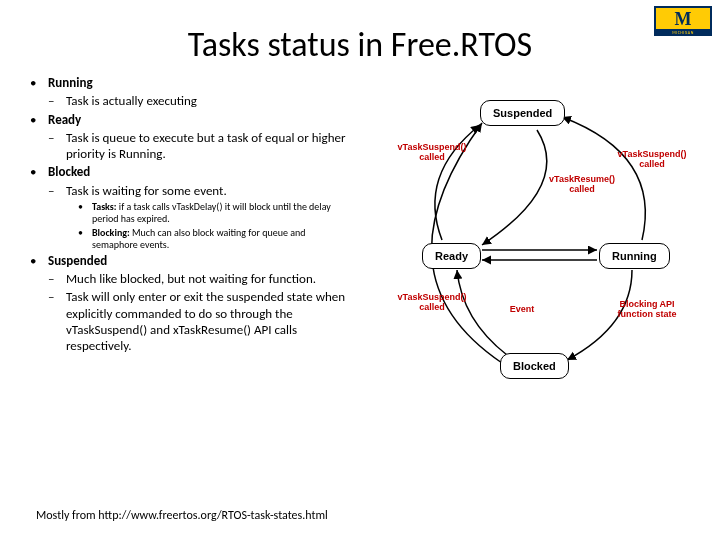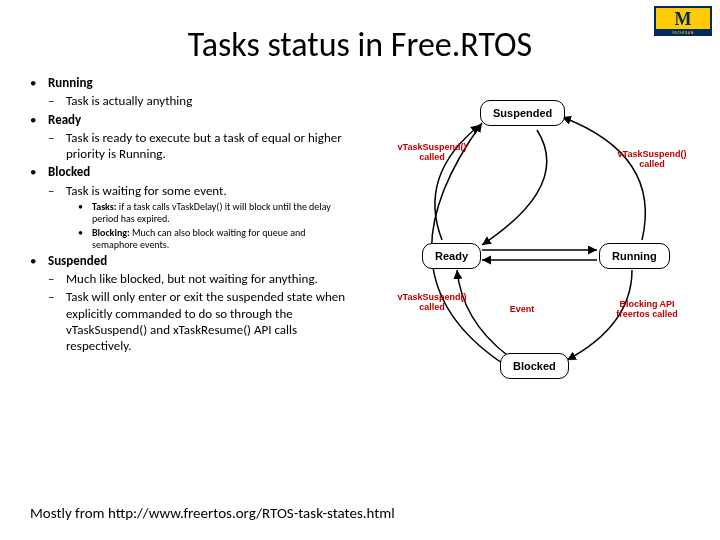--- a/index.html
+++ b/index.html
@@ -40,22 +40,22 @@
   .bullet-row { display: flex; margin-bottom: 2px; }
   .b1 { width: 18px; }
   .b2 { width: 18px; margin-left: 18px; }
   .b3 { width: 14px; margin-left: 48px; font-size: 10px; }
   .state { font-weight: bold; }
   .sub { flex: 1; }
   .tiny { font-size: 10px; line-height: 1.2; }
   .footer {
     position: absolute;
     bottom: 18px;
-    left: 30px;
-    font-size: 15px;
+    left: 36px;
+    font-size: 12px;
   }
   .diagram {
     width: 330px;
     height: 330px;
     position: relative;
     font-family: Arial, sans-serif;
   }
   .node {
     position: absolute;
     border: 1.5px solid #000;
@@ -96,30 +96,30 @@
 
 <div class="content">
   <div class="left">
 
     <div class="bullet-row">
         <span class="b1">•</span>
         <span class="state">Running</span>
       </div>
     <div class="bullet-row">
         <span class="b2">–</span>
-        <span class="sub">Task is actually anything</span>
+        <span class="sub">Task is actually executing</span>
       </div>
 
     <div class="bullet-row">
         <span class="b1">•</span>
         <span class="state">Ready</span>
       </div>
     <div class="bullet-row">
         <span class="b2">–</span>
-        <span class="sub">Task is ready to execute but a task of equal or higher priority is Running.</span>
+        <span class="sub">Task is queue to execute but a task of equal or higher priority is Running.</span>
       </div>
 
     <div class="bullet-row">
         <span class="b1">•</span>
         <span class="state">Blocked</span>
       </div>
     <div class="bullet-row">
         <span class="b2">–</span>
         <span class="sub">Task is waiting for some event.</span>
       </div>
@@ -131,21 +131,21 @@
         <span class="b3">•</span>
         <span class="sub"><b>Blocking:</b><span> Much can also block waiting for queue and semaphore events.</span></span>
       </div>
 
     <div class="bullet-row">
         <span class="b1">•</span>
         <span class="state">Suspended</span>
       </div>
     <div class="bullet-row">
         <span class="b2">–</span>
-        <span class="sub">Much like blocked, but not waiting for anything.</span>
+        <span class="sub">Much like blocked, but not waiting for function.</span>
       </div>
     <div class="bullet-row">
         <span class="b2">–</span>
         <span class="sub">Task will only enter or exit the suspended state when explicitly commanded to do so through the vTaskSuspend() and xTaskResume() API calls respectively.</span>
       </div>
   </div>
 
   <div class="diagram">
     <svg class="arrows" viewBox="0 0 330 330">
       <defs>
@@ -170,19 +170,20 @@
       <path d="M140 288 Q10 200 120 48" stroke="#000" fill="none" stroke-width="1.5" marker-end="url(#ah)"></path>
     </svg>
 
     <div class="node" style="left:118px; top:25px;">Suspended</div>
     <div class="node" style="left:60px; top:168px;">Ready</div>
     <div class="node" style="left:237px; top:168px;">Running</div>
     <div class="node" style="left:138px; top:278px;">Blocked</div>
 
     <div class="dlabel" style="left:30px; top:68px; width:80px;">vTaskSuspend() called</div>
     <div class="dlabel" style="left:250px; top:75px; width:80px;">vTaskSuspend() called</div>
+    <div class="dlabel" style="left:180px; top:100px; width:80px;">vTaskResume() called</div>
     <div class="dlabel" style="left:30px; top:218px; width:80px;">vTaskSuspend() called</div>
     <div class="dlabel" style="left:135px; top:230px; width:50px;">Event</div>
-    <div class="dlabel" style="left:245px; top:225px; width:80px;">Blocking API freertos called</div>
+    <div class="dlabel" style="left:245px; top:225px; width:80px;">Blocking API function state</div>
   </div>
 </div>
 
 <div class="footer">Mostly from http://www.freertos.org/RTOS-task-states.html</div>
 
 </body></html>

